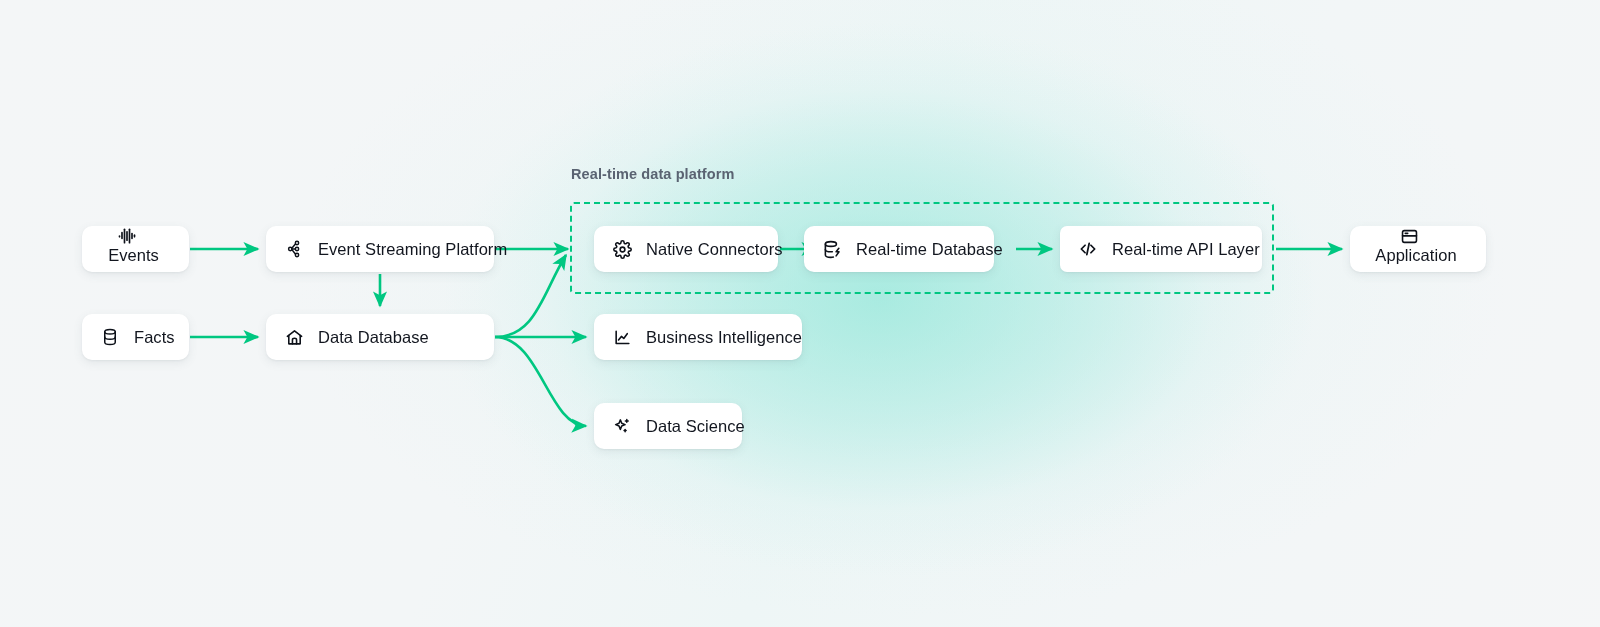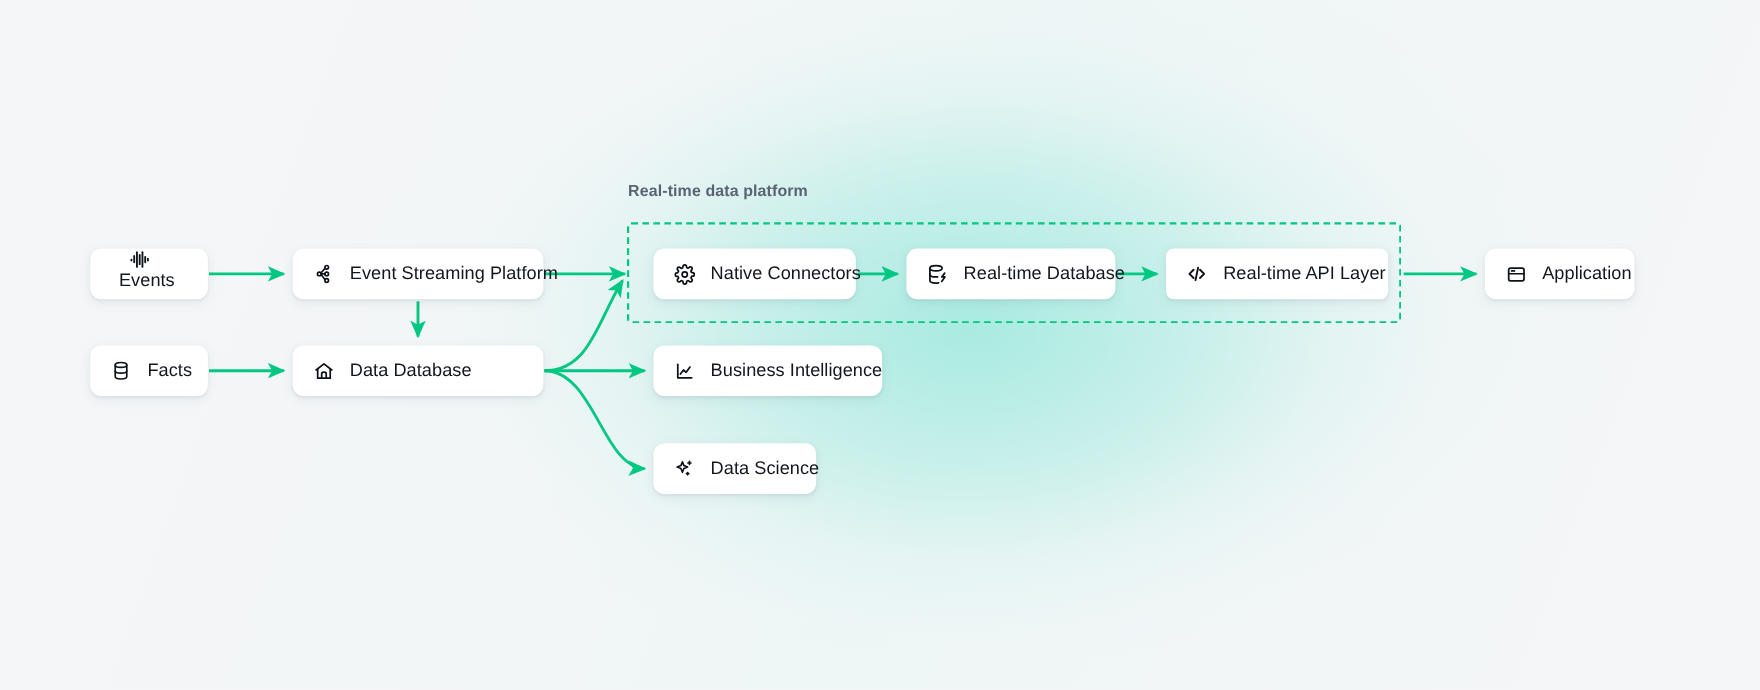--- a/index.html
+++ b/index.html
@@ -161,21 +161,21 @@
   <div class="node" style="left:594px; top:226px; width:184px;">
     <span class="ico">
       <svg width="19" height="19" viewBox="0 0 24 24" fill="none" stroke="#0d1119" stroke-width="2" stroke-linecap="round" stroke-linejoin="round">
         <circle cx="12" cy="12" r="3"></circle>
         <path d="M19.4 15a1.6 1.6 0 0 0 .3 1.8l.1.1a2 2 0 1 1-2.8 2.8l-.1-.1a1.6 1.6 0 0 0-1.8-.3 1.6 1.6 0 0 0-1 1.5V21a2 2 0 0 1-4 0v-.1A1.6 1.6 0 0 0 9 19.4a1.6 1.6 0 0 0-1.8.3l-.1.1a2 2 0 1 1-2.8-2.8l.1-.1a1.6 1.6 0 0 0 .3-1.8 1.6 1.6 0 0 0-1.5-1H3a2 2 0 0 1 0-4h.1A1.6 1.6 0 0 0 4.6 9a1.6 1.6 0 0 0-.3-1.8l-.1-.1a2 2 0 1 1 2.8-2.8l.1.1a1.6 1.6 0 0 0 1.8.3H9a1.6 1.6 0 0 0 1-1.5V3a2 2 0 0 1 4 0v.1a1.6 1.6 0 0 0 1 1.5 1.6 1.6 0 0 0 1.8-.3l.1-.1a2 2 0 1 1 2.8 2.8l-.1.1a1.6 1.6 0 0 0-.3 1.8V9a1.6 1.6 0 0 0 1.5 1H21a2 2 0 0 1 0 4h-.1a1.6 1.6 0 0 0-1.5 1z"></path>
       </svg>
     </span>
     <span class="lbl">Native Connectors</span>
   </div>
 
-  <div class="node" style="left:824px; top:226px; width:190px;">
+  <div class="node" style="left:804px; top:226px; width:190px;">
     <span class="ico">
       <svg width="19" height="19" viewBox="0 0 24 24" fill="none" stroke="#0d1119" stroke-width="2" stroke-linecap="round" stroke-linejoin="round">
         <ellipse cx="10" cy="5" rx="7" ry="3"></ellipse>
         <path d="M3 5v14c0 1.6 3.1 2.9 7 2.9 1.1 0 2.1-.1 3-.3"></path>
         <path d="M3 12c0 1.6 3.1 2.9 7 2.9.6 0 1.2 0 1.8-.1"></path>
         <path d="M20 10.5l-3.4 4.4h3.6L16.6 20"></path>
       </svg>
     </span>
     <span class="lbl">Real-time Database</span>
   </div>
@@ -184,21 +184,21 @@
     <span class="ico">
       <svg width="20" height="20" viewBox="0 0 24 24" fill="none" stroke="#0d1119" stroke-width="2.1" stroke-linecap="round" stroke-linejoin="round">
         <path d="M8.5 7.5L4 12l4.5 4.5"></path>
         <path d="M15.5 7.5L20 12l-4.5 4.5"></path>
         <path d="M13.4 5.2l-2.8 13.6"></path>
       </svg>
     </span>
     <span class="lbl">Real-time API Layer</span>
   </div>
 
-  <div class="node" style="left:1350px; top:226px; width:136px;">
+  <div class="node" style="left:1350px; top:226px; width:136px;flex-direction:column;">
     <span class="ico">
       <svg width="19" height="19" viewBox="0 0 24 24" fill="none" stroke="#0d1119" stroke-width="2" stroke-linecap="round" stroke-linejoin="round">
         <rect x="3.2" y="4.6" width="17.6" height="14.8" rx="2.2"></rect>
         <path d="M3.2 11.2h17.6"></path>
         <path d="M6.6 8h3.2"></path>
       </svg>
     </span>
     <span class="lbl">Application</span>
   </div>
 

